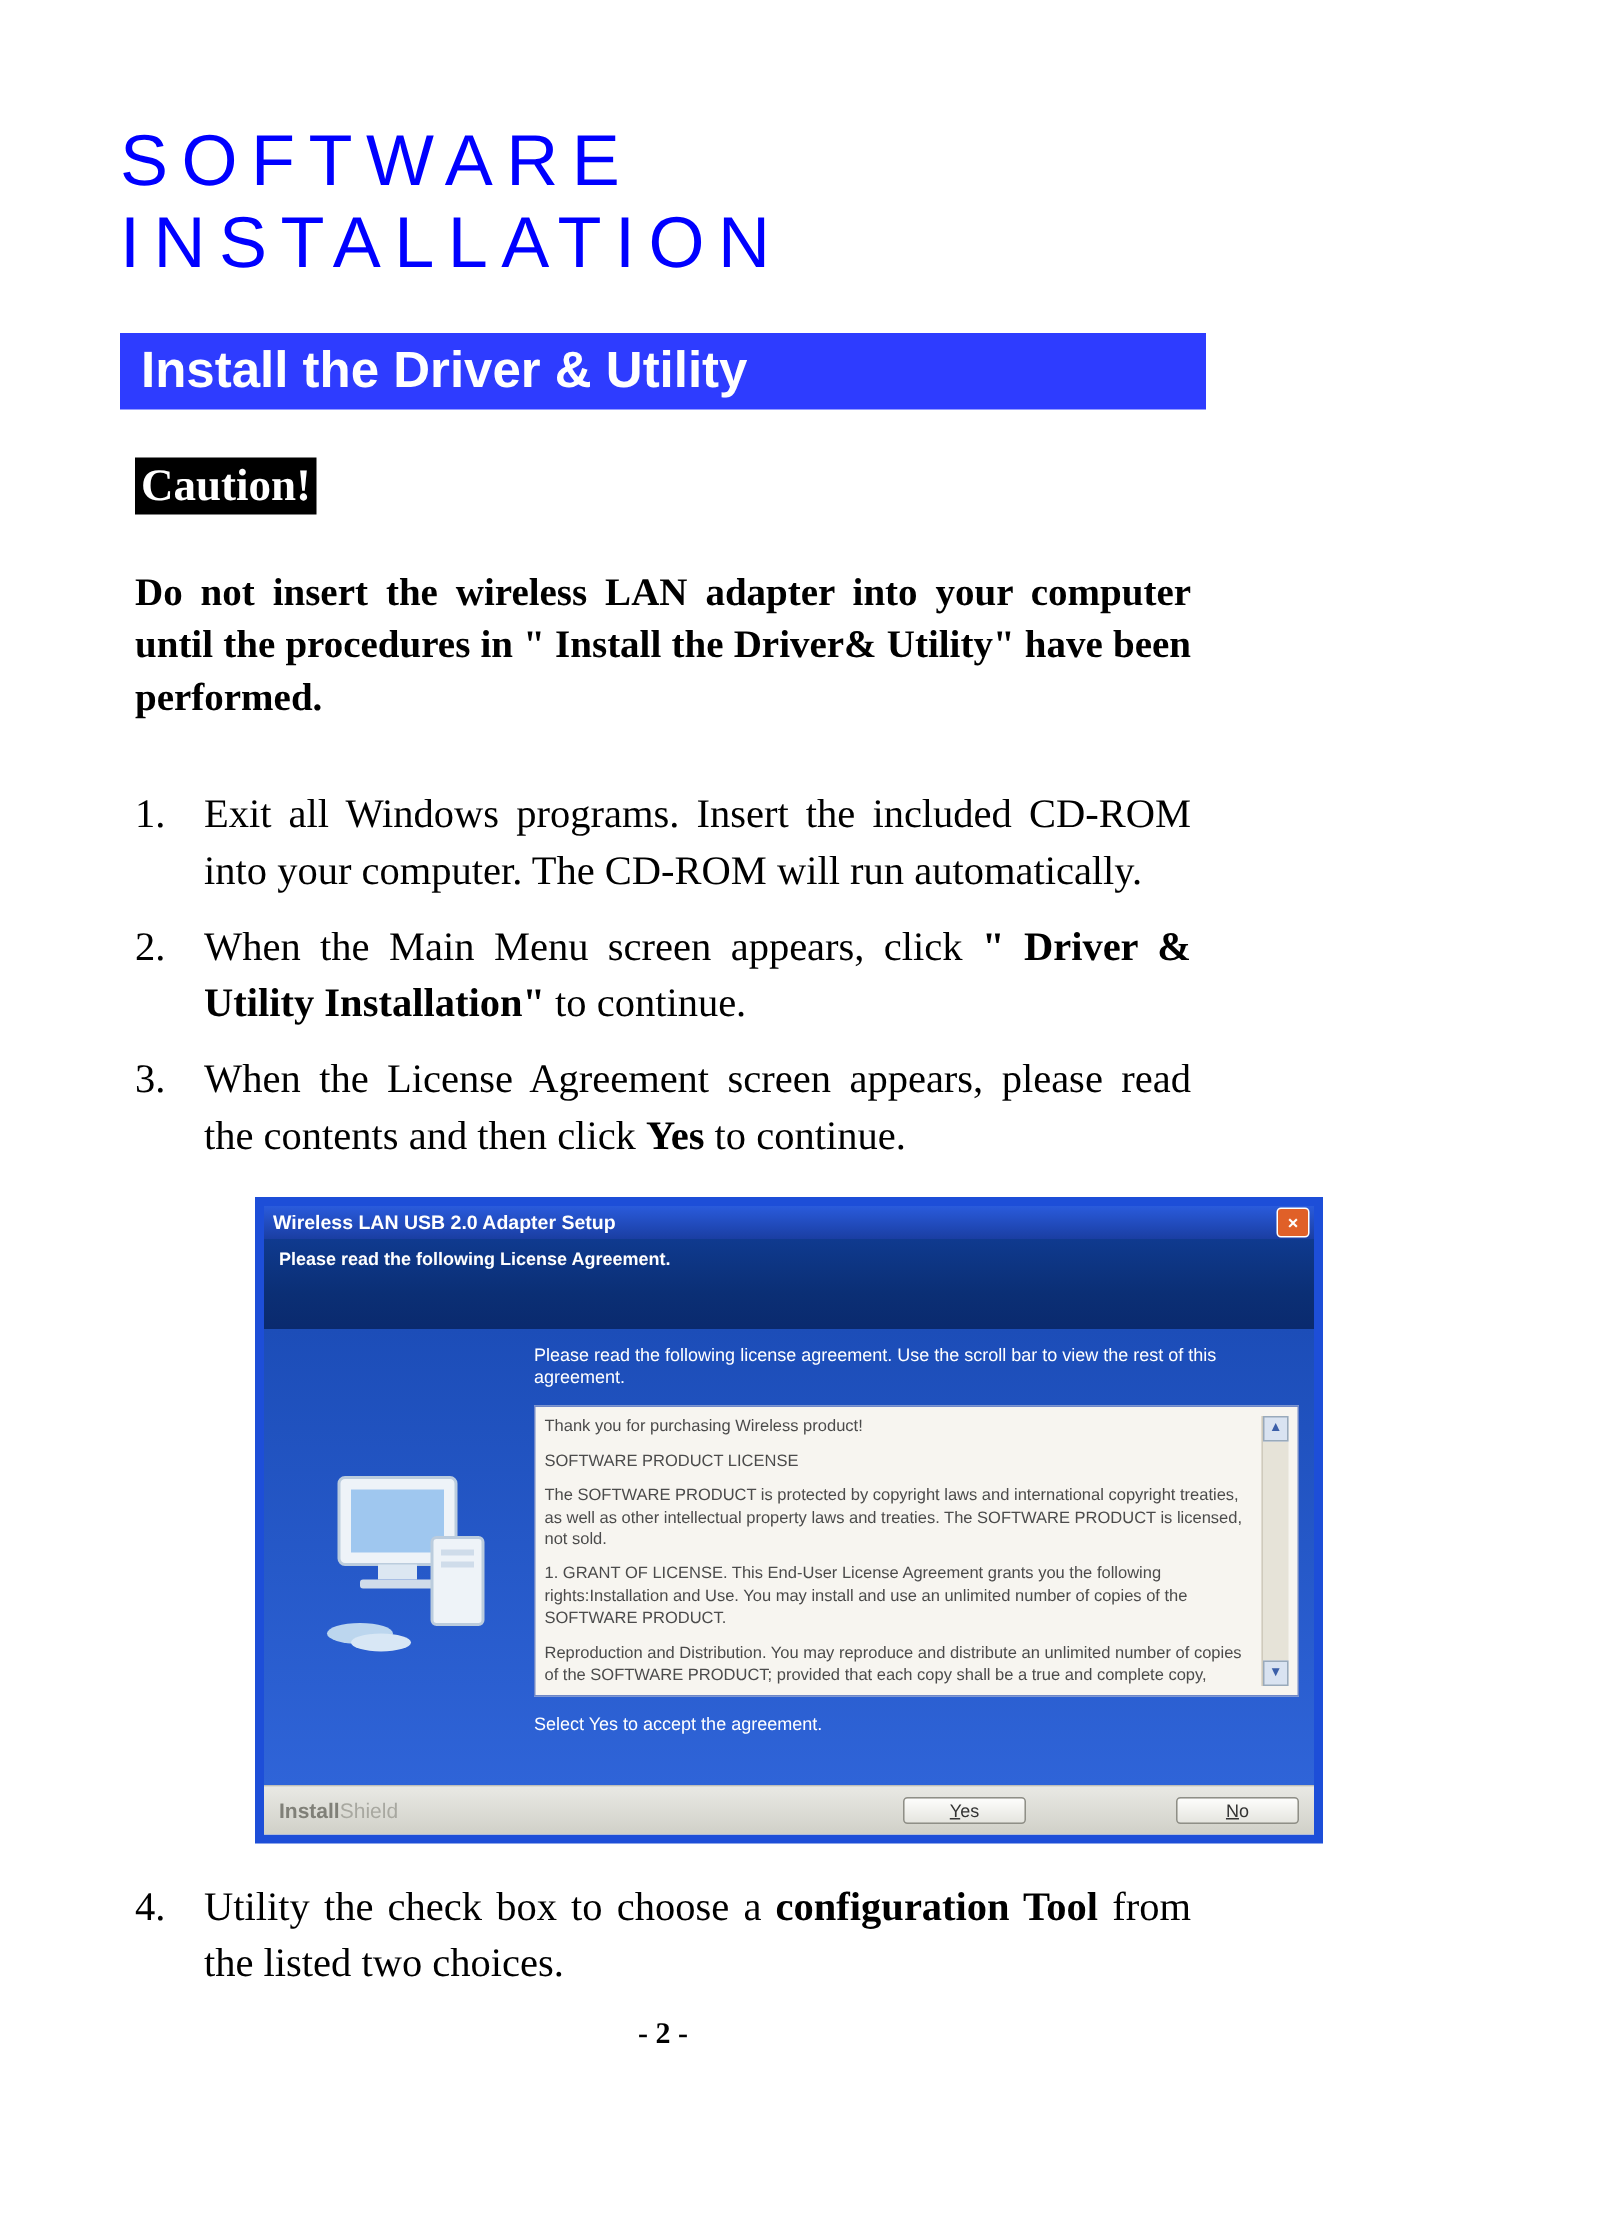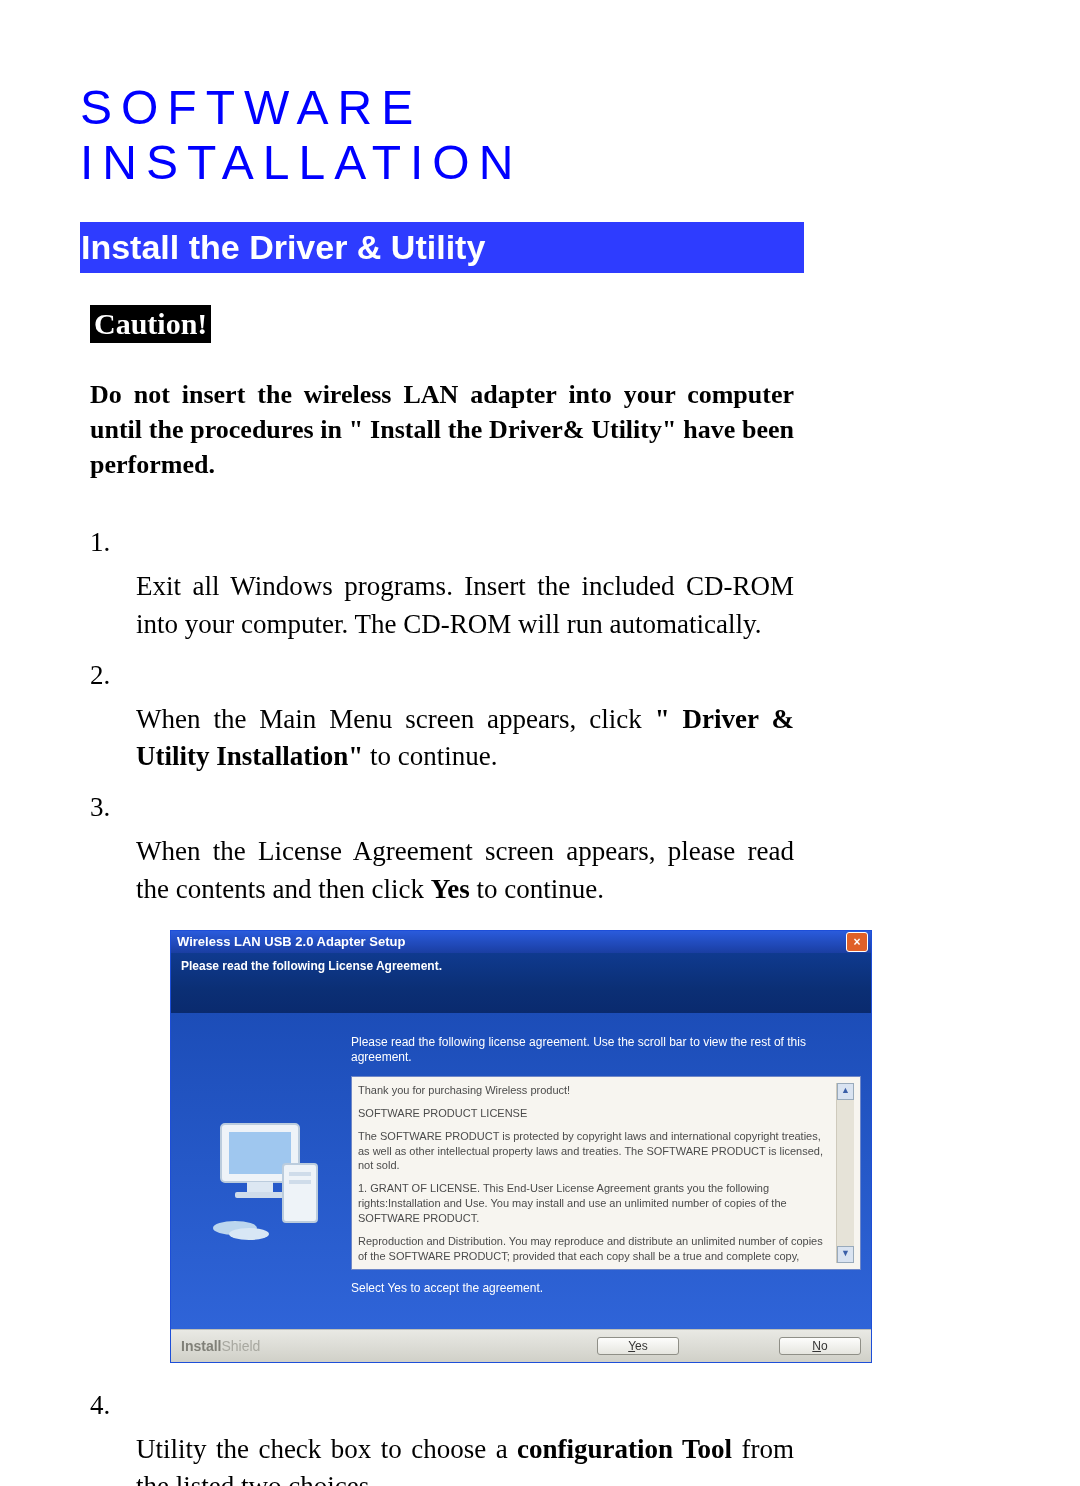--- a/index.html
+++ b/index.html
@@ -22,21 +22,21 @@
     letter-spacing: 9px;
     font-weight: 400;
     margin-bottom: 32px;
   }
   .subhead {
     background: #2e3cff;
     color: #ffffff;
     font-family: Arial, Helvetica, sans-serif;
     font-size: 34px;
     font-weight: bold;
-    padding: 6px 1px;
+    padding: 6px 14px;
     margin-bottom: 32px;
   }
   .caution {
     display: inline-block;
     background: #000000;
     color: #ffffff;
     font-family: "Times New Roman", Times, serif;
     font-size: 30px;
     font-weight: bold;
     padding: 2px 4px;
@@ -62,27 +62,26 @@
     display: flex;
     margin-bottom: 14px;
   }
   ol.steps li .num {
     width: 46px;
     flex-shrink: 0;
   }
   ol.steps li .txt {
     flex: 1;
     text-align: justify;
-    margin-top: 44px;
   }
   .bold { font-weight: bold; }
   .dialog-wrap {
     margin: 22px 0 24px 90px;
     width: 700px;
-    border: 1px solid #1d4ed8;
+    border: 6px solid #1d4ed8;
     font-family: Tahoma, Arial, sans-serif;
     font-size: 12px;
     color: #ffffff;
   }
   .dlg-titlebar {
     background: linear-gradient(#2a5bdc, #1a3ea2);
     display: flex;
     align-items: center;
     height: 22px;
     padding-left: 6px;
@@ -107,21 +106,21 @@
   }
   .dlg-header {
     background: linear-gradient(#0f3a8f, #0b2f75 60%, #0a2a6e);
     padding: 6px 10px 40px 10px;
     font-size: 12px;
     font-weight: bold;
   }
   .dlg-body {
     display: flex;
     background: linear-gradient(#1c4db8, #2f64d8);
-    padding: 16px 0 0 0;
+    padding: 4px 0 0 0;
     min-height: 300px;
   }
   .dlg-left {
     width: 180px;
     flex-shrink: 0;
     display: flex;
     align-items: center;
     justify-content: center;
   }
   .dlg-right {

